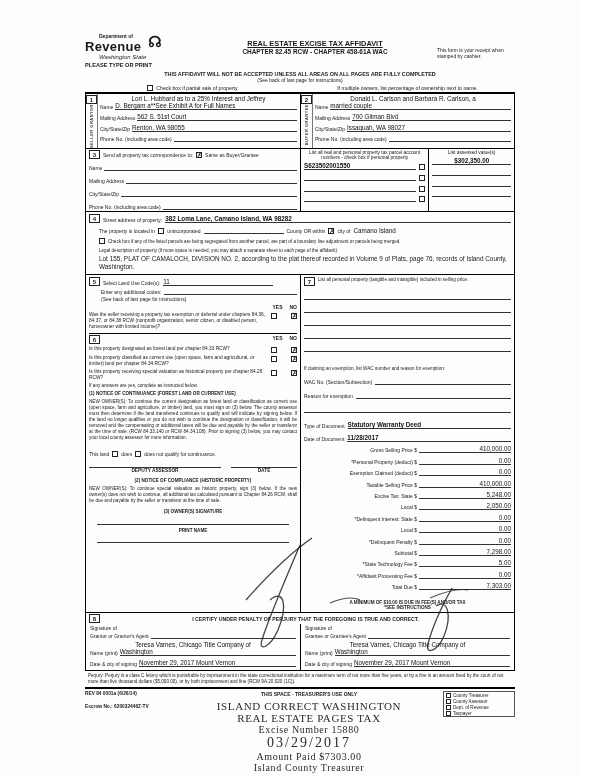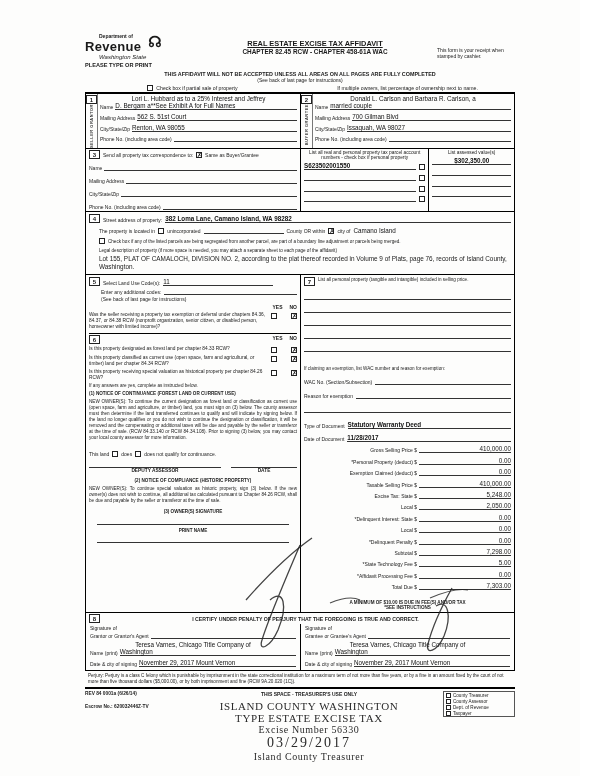--- a/index.html
+++ b/index.html
@@ -484,24 +484,25 @@
     <div class="f1">
       <div class="rev">REV 84 0001a (6/26/14)</div>
       <div class="escrow">
         <span>Escrow No.:</span>
         <span>620032446Z-TV</span>
       </div>
     </div>
     <div class="f2">
       <div class="tspace">THIS SPACE - TREASURER'S USE ONLY</div>
       <div class="stamp">
-        <div class="s1">ISLAND COUNTY WASHINGTON</div>
-        <div class="s2">TYPE ESTATE EXCISE TAX</div>
-        <div class="s3">Excise Number 56330</div>
+        <div class="s1">ISLAND CORRECT WASHINGTON</div>
+        <div class="s2">REAL ESTATE PAGES TAX</div>
+        <div class="s3">Excise Number 15880</div>
         <div class="sd">03/29/2017</div>
+        <div class="s4">Amount Paid $7303.00</div>
         <div class="s4">Island County Treasurer</div>
       </div>
     </div>
     <div class="f3">
       <div class="dr">
             <span class="cb" style="width:5px;height:5px;"></span>
             <span>County Treasurer</span>
           </div>
       <div class="dr">
             <span class="cb" style="width:5px;height:5px;"></span>

